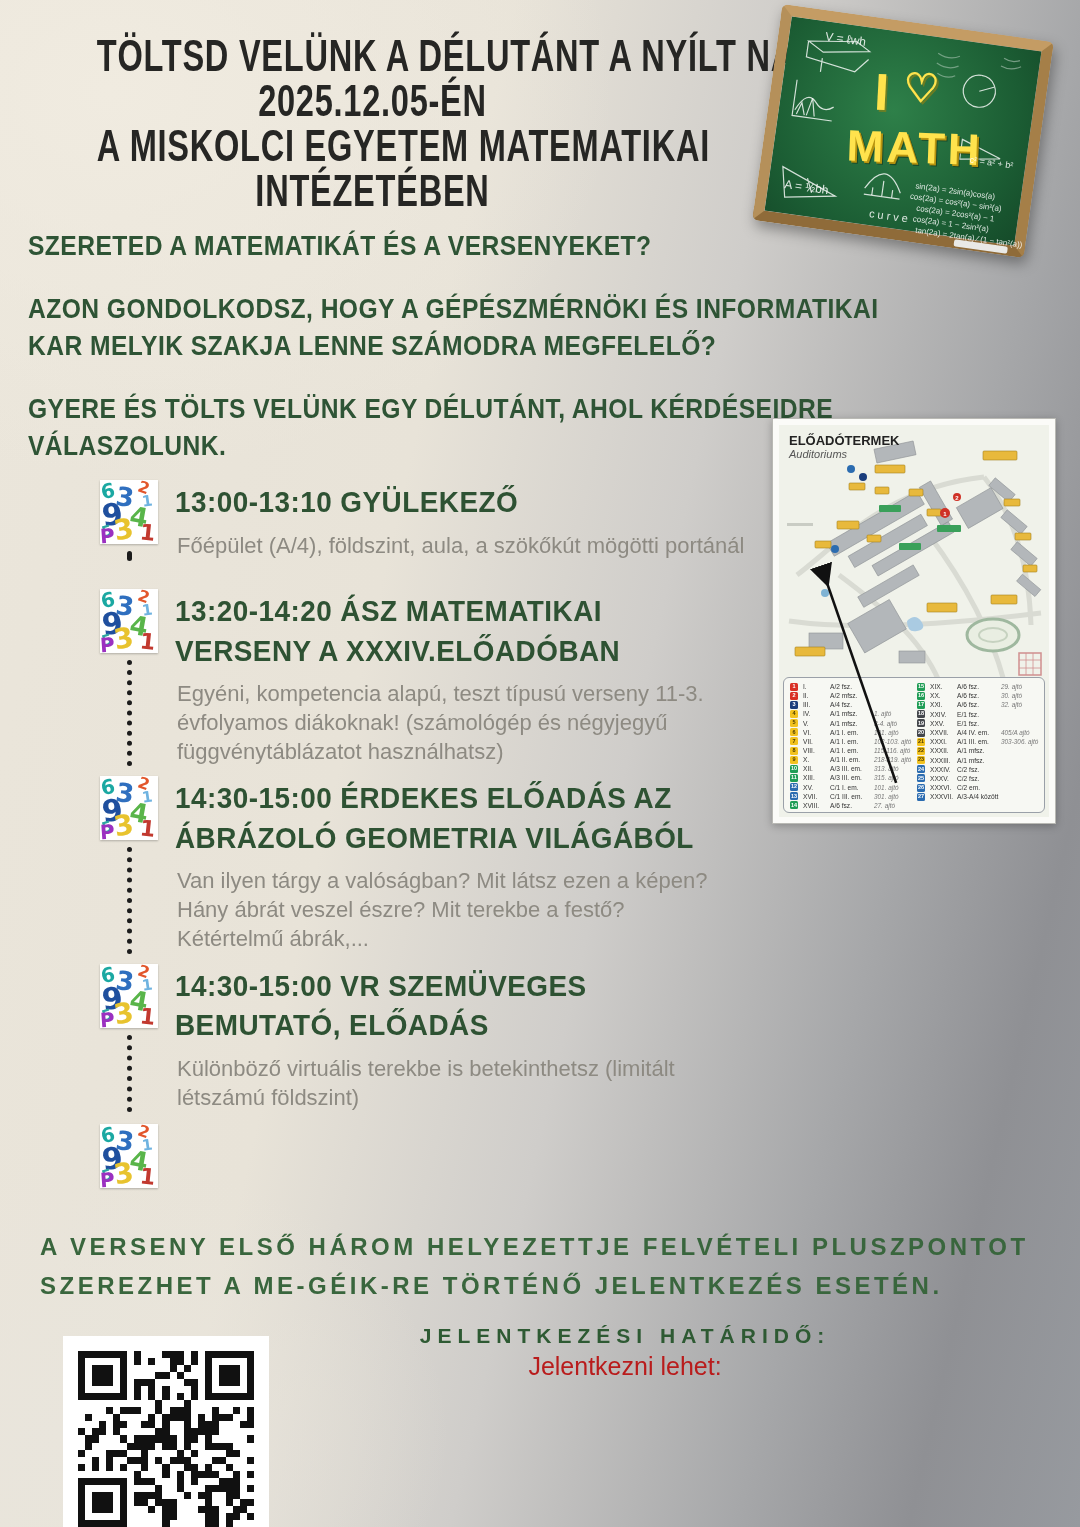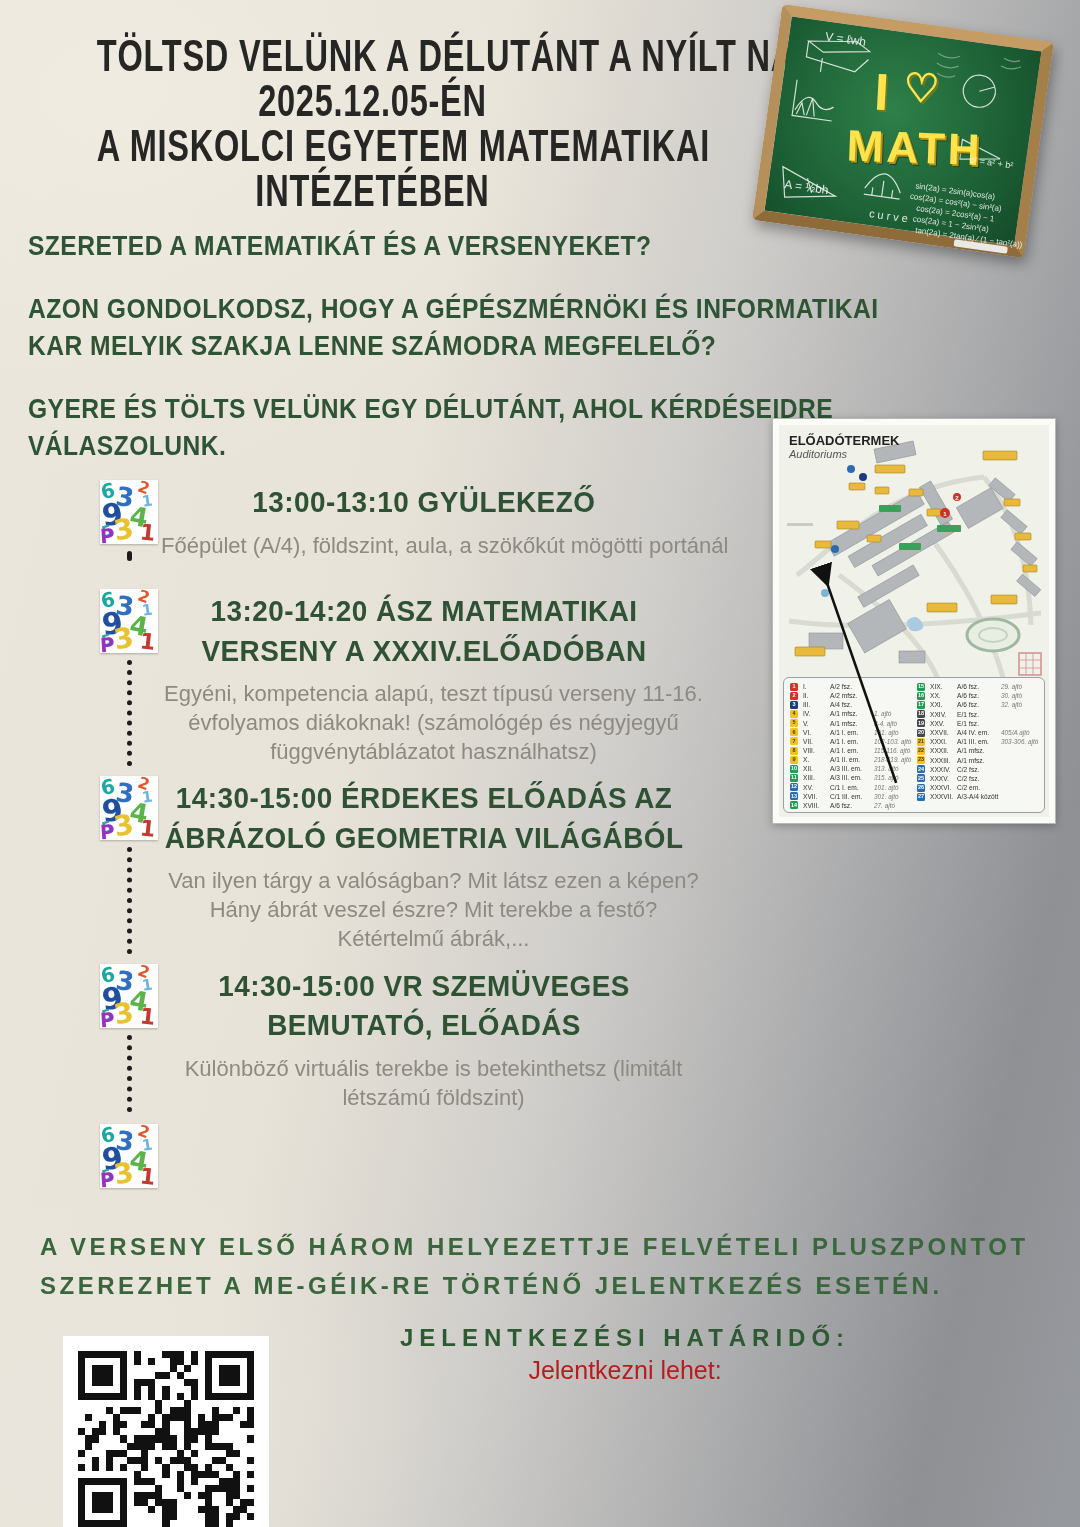--- a/index.html
+++ b/index.html
@@ -67,21 +67,21 @@
   .num-tile span:nth-child(3){left:38px;top:0px;font-size:16px;transform:rotate(20deg);}
   .num-tile span:nth-child(4){left:42px;top:14px;font-size:15px;transform:rotate(-8deg);}
   .num-tile span:nth-child(5){left:2px;top:20px;font-size:30px;transform:rotate(-6deg);}
   .num-tile span:nth-child(6){left:30px;top:24px;font-size:26px;transform:rotate(10deg);}
   .num-tile span:nth-child(7){left:14px;top:36px;font-size:28px;transform:rotate(-10deg);}
   .num-tile span:nth-child(8){left:40px;top:42px;font-size:22px;transform:rotate(6deg);}
   .num-tile span:nth-child(9){left:2px;top:44px;font-size:15px;transform:rotate(-18deg);}
   .num-tile span:nth-child(10){left:0px;top:46px;font-size:20px;transform:rotate(-4deg);}
   .dots{flex:1;width:0;border-left:5px dotted #1c1c1c;margin-top:7px;min-height:10px;}
   .sched-item:last-child .dots{display:none;}
-  .content{padding-top:2px;text-align:center;}
+  .content{margin-left:16px;padding-top:2px;}
   .sched-title{color:#2e5233;font-weight:bold;font-size:30px;line-height:1.32;letter-spacing:.5px;
     max-width:570px;transform:scaleX(.93);transform-origin:0 0;}
   .sched-item.wide .sched-title{max-width:820px;}
   .sched-desc{color:#8d8a82;font-size:22px;line-height:1.32;max-width:545px;margin-top:9px;margin-left:2px;}
   .sched-item:nth-child(1) .sched-desc{max-width:700px;}
   .sched-desc:empty{display:none;}
 
   
   .map-panel{position:absolute;left:772px;top:418px;width:284px;height:406px;background:#fbfbf8;
     border:1px solid #b9b9b4;box-shadow:0 2px 8px rgba(0,0,0,.25);box-sizing:border-box;padding:6px;}
@@ -103,21 +103,21 @@
 
   
   .bonus{margin-top:40px;padding-left:40px;color:#39663d;font-weight:bold;font-size:24px;
     letter-spacing:3.5px;line-height:1.62;max-width:1010px;}
 
   
   .bottom{position:relative;margin-top:16px;min-height:240px;}
   .qr-box{position:absolute;left:63px;top:14px;width:206px;height:206px;background:#fff;box-sizing:border-box;padding:15px;}
   .qr-box svg{width:100%;height:100%;display:block;}
   .apply-col{margin-left:300px;width:650px;text-align:center;color:#2e5a33;}
-  .deadline{font-weight:bold;font-size:24px;letter-spacing:6px;line-height:1.35;}
+  .deadline{font-weight:bold;font-size:21px;letter-spacing:6px;line-height:1.35;}
   .apply-label{font-size:25px;color:#b91c1c;margin-top:2px;}
 </style>
 </head>
 <body>
 
 <div class="header">
   <div class="titles">
     <div class="title-line">TÖLTSD VELÜNK A DÉLUTÁNT A NYÍLT NAPON</div>
     <div class="title-line">2025.12.05-ÉN</div>
     <div class="title-line">A MISKOLCI EGYETEM MATEMATIKAI</div>
@@ -195,21 +195,21 @@
           <span style="color: rgb(89, 181, 74);">4</span>
           <span style="color: rgb(232, 195, 46);">3</span>
           <span style="color: rgb(194, 57, 47);">1</span>
           <span style="color: rgb(42, 166, 160);">5</span>
           <span style="color: rgb(155, 48, 192);">P</span>
         </div>
       <div class="dots"></div>
     </div>
     <div class="content">
       <div class="sched-title">13:20-14:20 ÁSZ MATEMATIKAI VERSENY A XXXIV.ELŐADÓBAN</div>
-      <div class="sched-desc">Egyéni, kompetencia alapú, teszt típusú verseny 11-16. évfolyamos diákoknak! (számológép és négyjegyű függvénytáblázatot használhatsz)</div>
+      <div class="sched-desc">Egyéni, kompetencia alapú, teszt típusú verseny 11-3. évfolyamos diákoknak! (számológép és négyjegyű függvénytáblázatot használhatsz)</div>
     </div>
   </div>
 
   <div class="sched-item">
     <div class="icon-col">
       <div class="num-tile">
           <span style="color: rgb(27, 168, 162);">6</span>
           <span style="color: rgb(47, 111, 191);">3</span>
           <span style="color: rgb(226, 86, 43);">2</span>
           <span style="color: rgb(111, 179, 224);">1</span>

